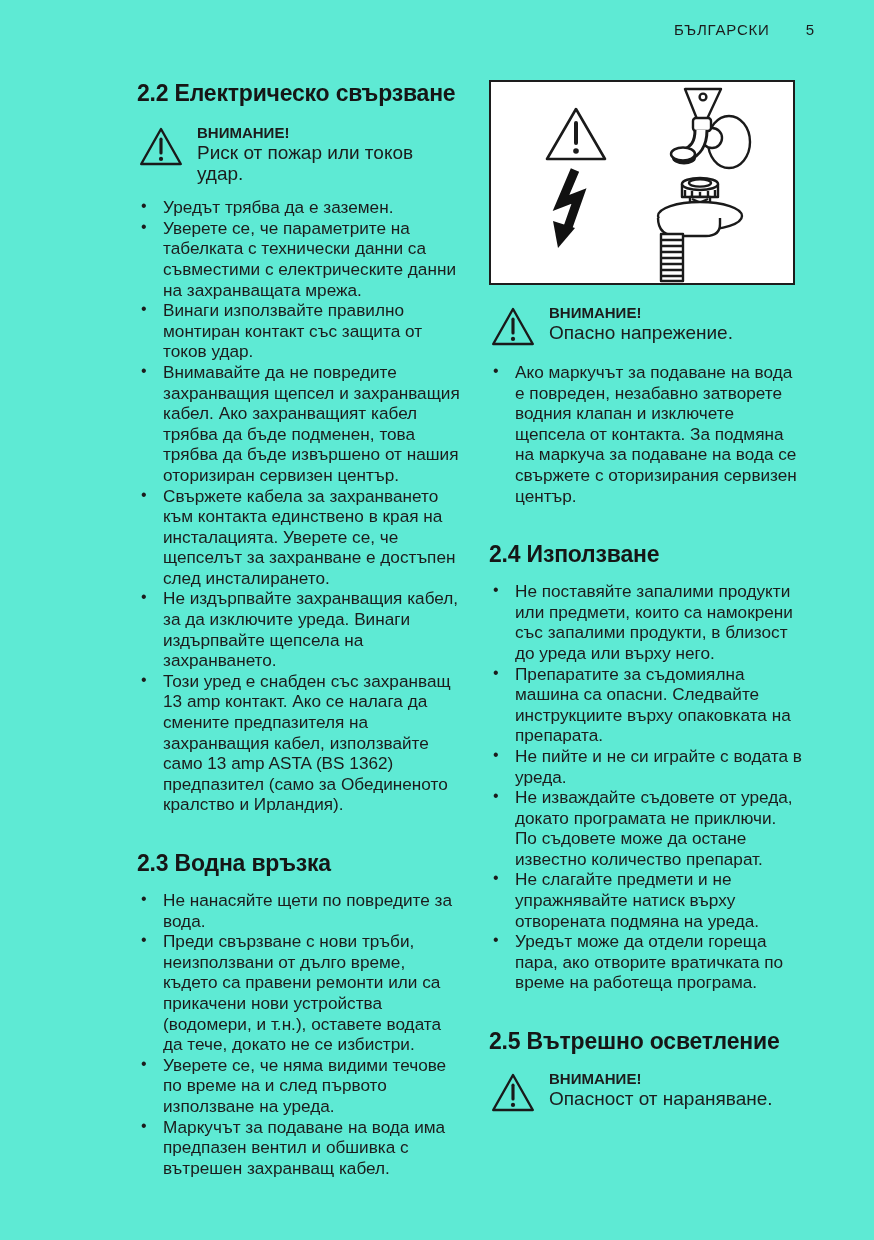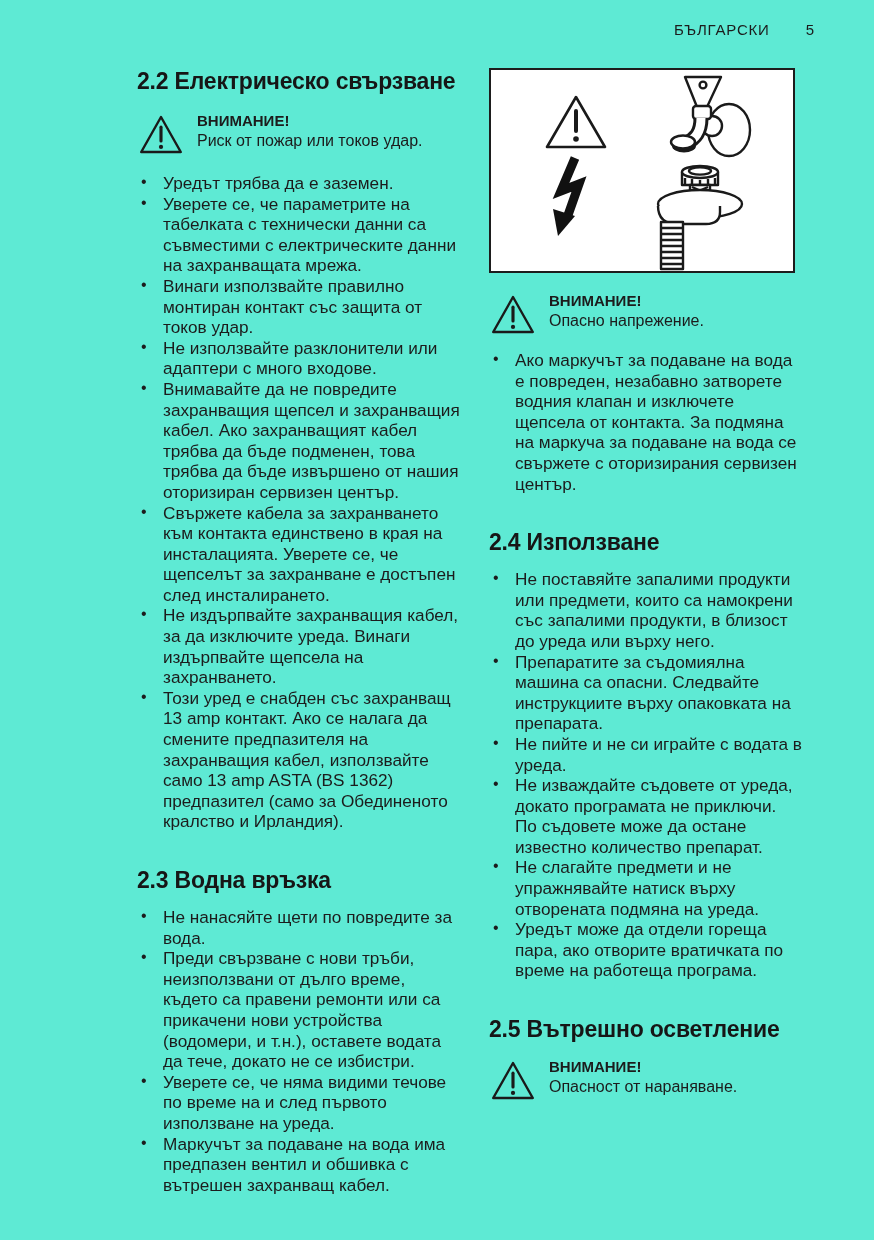--- a/index.html
+++ b/index.html
@@ -19,21 +19,21 @@
     right: 60px;
     display: flex;
     align-items: baseline;
     gap: 36px;
     font-size: 15px;
   }
   .lang { letter-spacing: 0.8px; }
 
   .columns {
     position: absolute;
-    top: 68px;
+    top: 80px;
     left: 137px;
     display: flex;
     gap: 28px;
   }
   .col-left  { width: 324px; }
   .col-right { width: 313px; }
 
   h2 {
     font-size: 23px;
     font-weight: 700;
@@ -44,21 +44,21 @@
   .h-mid   { margin-top: 35px; margin-bottom: 13px; }
 
   .warning {
     display: grid;
     grid-template-columns: 60px 1fr;
     align-items: start;
     margin-bottom: 13px;
   }
   .warning .tri { margin-top: 3px; margin-left: 1px; }
   .warning-title { font-weight: 700; font-size: 15px; line-height: 21px; }
-  .warning-text  { font-size: 16px; line-height: 20.6px; }
+  .warning-text  { font-size: 19px; line-height: 20.6px; }
 
   ul.bullets { list-style: none; }
   ul.bullets li {
     position: relative;
     padding-left: 26px;
     font-size: 17.2px;
     line-height: 20.6px;
   }
   ul.bullets li::before {
     content: "\2022";
@@ -107,21 +107,20 @@
         <div>
           <div class="warning-title">ВНИМАНИЕ!</div>
           <div class="warning-text">Риск от пожар или токов удар.</div>
         </div>
       </div>
 
       <ul class="bullets">
         <li>Уредът трябва да е заземен.</li>
         <li>Уверете се, че параметрите на табелката с технически данни са съвместими с електрическите данни на захранващата мрежа.</li>
         <li>Винаги използвайте правилно монтиран контакт със защита от токов удар.</li>
-        <li>Не използвайте разклонители или адаптери с много входове.</li>
         <li>Внимавайте да не повредите захранващия щепсел и захранващия кабел. Ако захранващият кабел трябва да бъде подменен, това трябва да бъде извършено от нашия оторизиран сервизен център.</li>
         <li>Свържете кабела за захранването към контакта единствено в края на инсталацията. Уверете се, че щепселът за захранване е достъпен след инсталирането.</li>
         <li>Не издърпвайте захранващия кабел, за да изключите уреда. Винаги издърпвайте щепсела на захранването.</li>
         <li>Този уред е снабден със захранващ 13 amp контакт. Ако се налага да смените предпазителя на захранващия кабел, използвайте само 13 amp ASTA (BS 1362) предпазител (само за Обединеното кралство и Ирландия).</li>
       </ul>
 
       <h2 class="h-mid">2.3 Водна връзка</h2>
 
       <ul class="bullets">
         <li>Не нанасяйте щети по повредите за вода.</li>

